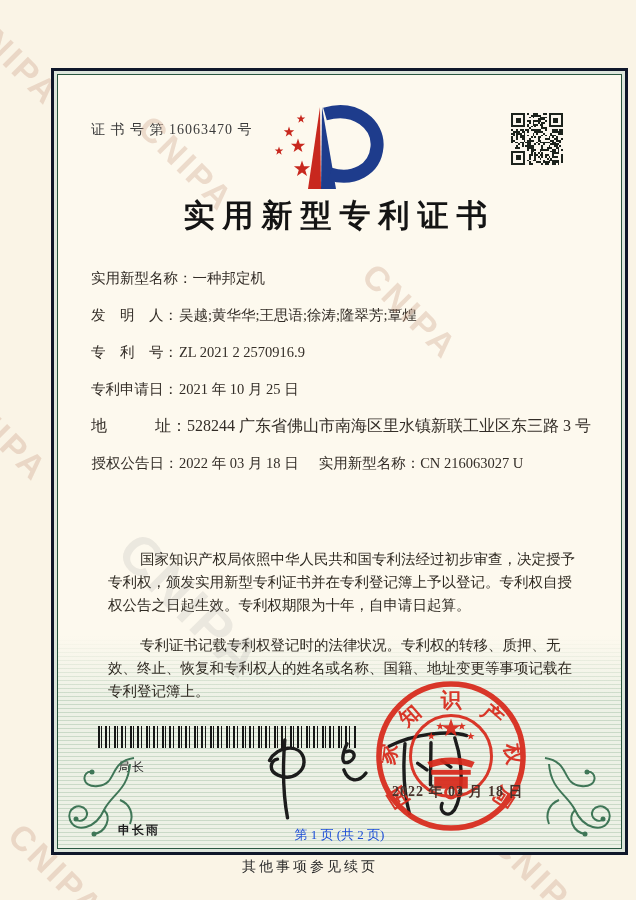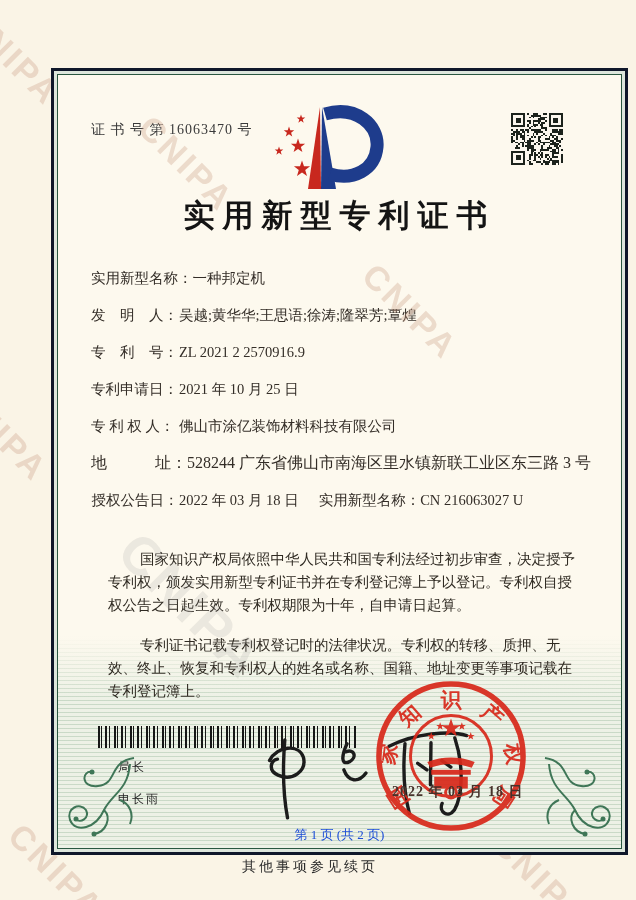--- a/index.html
+++ b/index.html
@@ -58,21 +58,21 @@
         #161616 0 2px, rgba(0,0,0,0) 2px 3px,
         #161616 3px 4px, rgba(0,0,0,0) 4px 7px,
         #161616 7px 9px, rgba(0,0,0,0) 9px 11px,
         #161616 11px 12px, rgba(0,0,0,0) 12px 16px);
   }
   .director-title,.director-name{
     left:40px;font-family:"Liberation Sans","DejaVu Sans",sans-serif;
     font-size:12px;color:#1f1f1f;letter-spacing:2px;margin-left:20px;
   }
   .director-title{top:684px;}
-  .director-name{top:716px;}
+  .director-name{top:747px;font-weight:bold;}
   .signature{left:198px;top:648px;transform:rotate(-2deg);}
   .seal{left:314px;top:602px;opacity:.93;}
   .issue-date{
     left:334px;top:708px;font-size:14px;font-weight:bold;
     letter-spacing:1px;color:#47322b;z-index:5;
   }
   .page-info{left:0;right:0;top:751px;text-align:center;font-size:13px;color:#1d4ed8;}
   .corner{bottom:2px;z-index:3;}
   .corner.l{left:2px;}
   .corner.r{right:2px;transform:scaleX(-1);}
@@ -425,23 +425,20 @@
       </div>
       <div class="frow">
         <span class="lbl">发　明　人：</span><span>吴越;黄华华;王思语;徐涛;隆翠芳;覃煌</span>
       </div>
       <div class="frow">
         <span class="lbl">专　利　号：</span><span>ZL 2021 2 2570916.9</span>
       </div>
       <div class="frow">
         <span class="lbl">专利申请日：</span><span>2021 年 10 月 25 日</span>
       </div>
-      <div class="frow">
-        <span class="lbl">专 利 权 人：</span><span>佛山市涂亿装饰材料科技有限公司</span>
-      </div>
       <div class="frow" style="font-size:16px;">
         <span class="lbl">地　　　址：</span><span>528244 广东省佛山市南海区里水镇新联工业区东三路 3 号</span>
       </div>
       <div class="frow dbl">
         <span><span class="lbl">授权公告日：</span><span>2022 年 03 月 18 日</span></span>
         <span class="pair2"><span>实用新型名称：</span><span>CN 216063027 U</span></span>
       </div>
     </div>
 
     <div class="abs body-text">

